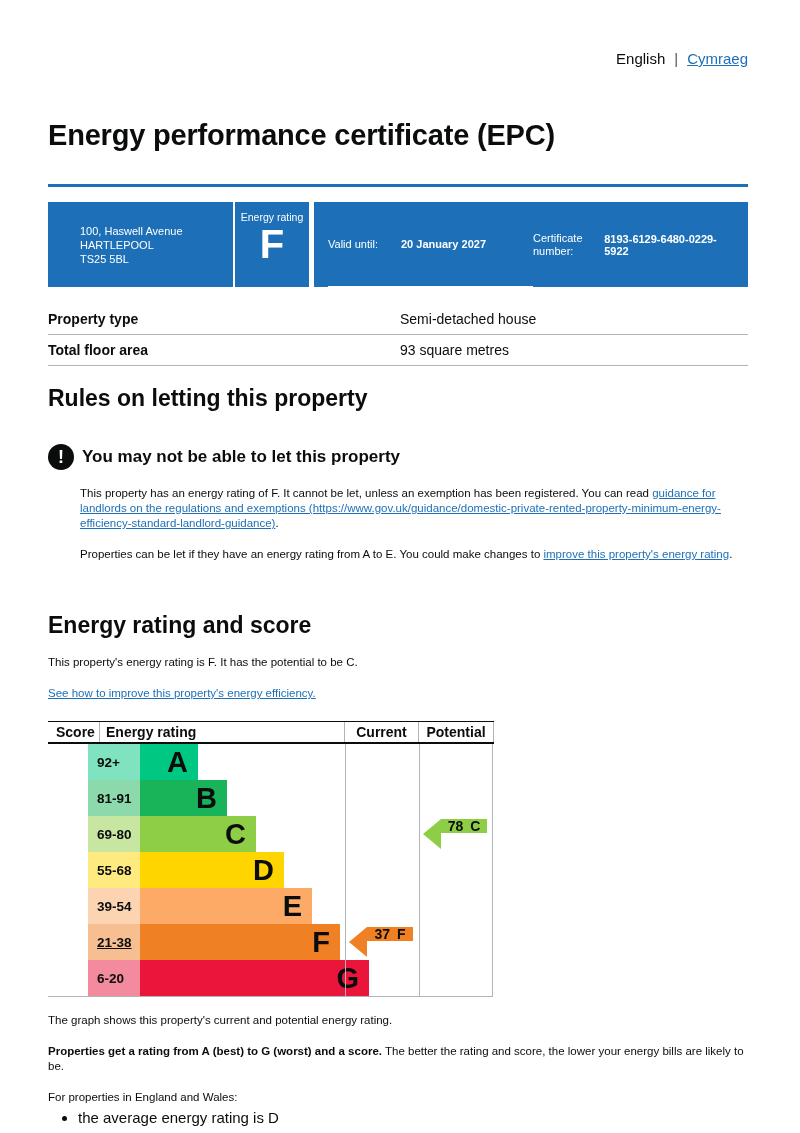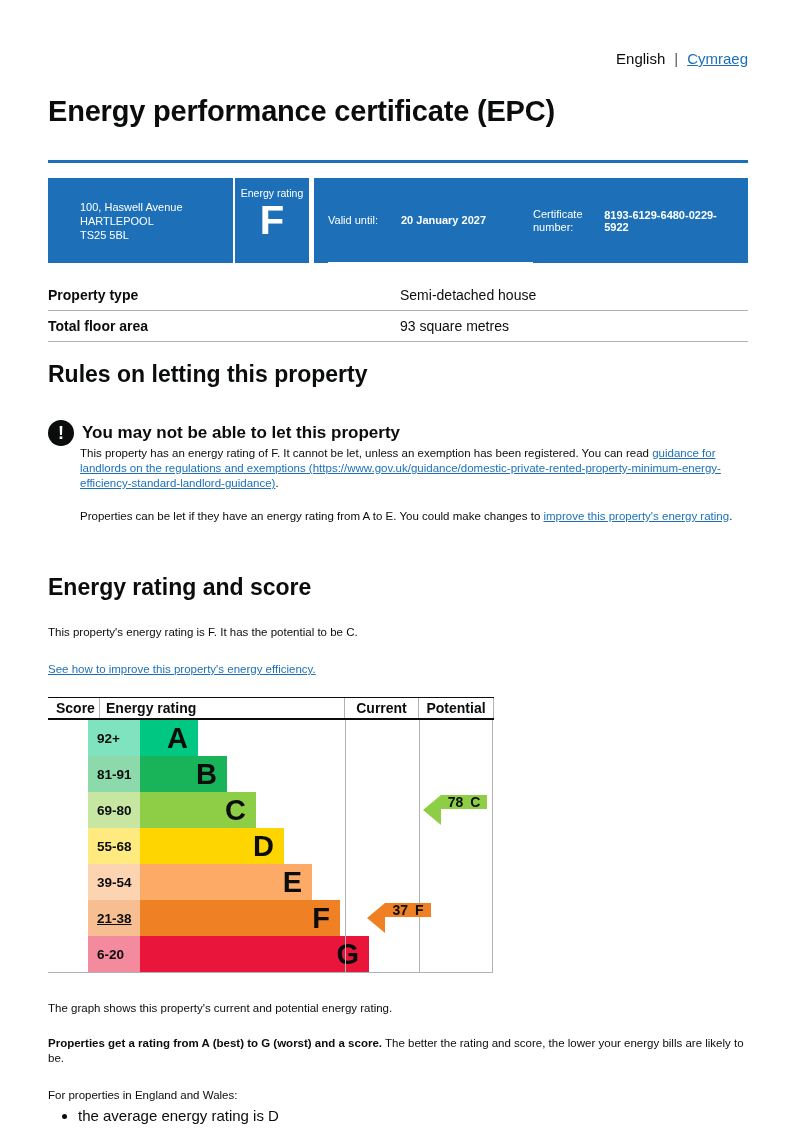--- a/index.html
+++ b/index.html
@@ -8,21 +8,21 @@
     width:800px; height:1133px; overflow:hidden;
     font-family:"Liberation Sans", sans-serif; color:#0b0c0c;
   }
   .page { padding:0 52px 0 48px; }
 
   
   .lang { padding-top:50px; text-align:right; font-size:15px; }
   .lang .sep { color:#505a5f; margin:0 9px; font-weight:300; }
   a { color:#1d70b8; text-decoration:underline; cursor:pointer; }
 
-  h1 { font-size:29px; font-weight:700; margin-top:28px; letter-spacing:-0.2px; }
+  h1 { font-size:29px; font-weight:700; margin-top:52px; letter-spacing:-0.2px; }
   .blue-rule { border:none; border-top:3px solid #1d70b8; margin-top:32px; }
 
   
   .summary { display:flex; margin-top:15px; height:85px; font-size:11px; }
   .addr {
     background:#1d70b8; color:#fff; width:187px;
     display:flex; flex-direction:column; justify-content:center;
     padding-left:32px; line-height:14px; border-right:2px solid #fff;
   }
   .rating-cell {
@@ -50,21 +50,21 @@
 
   .warning { display:flex; align-items:center; gap:8px; margin-top:32px; }
   .warning-icon {
     width:26px; height:26px; min-width:26px; border-radius:50%;
     background:#0b0c0c; color:#fff; text-align:center;
     font-weight:700; font-size:18px; line-height:26px;
   }
   .warning-title { font-size:17px; font-weight:700; }
 
   .indent { margin-left:32px; }
-  p.small { font-size:11.5px; line-height:15px; }
+  p.small { font-size:11.5px; line-height:15px; margin-top:16px; }
   .p2 { margin-top:18px; }
   .intro { margin-top:24px; }
   .improve { margin-top:22px; }
   .caption { margin-top:28px; }
   .explain { margin-top:20px; }
   .regional { margin-top:22px; }
   ul.bullets { margin:4px 0 0 30px; font-size:15px; }
   ul.bullets li { margin-top:4px; }
 
   
@@ -81,21 +81,21 @@
   .band-bar {
     display:flex; align-items:center; justify-content:flex-end;
     padding-right:10px; font-size:29px; font-weight:700;
   }
   .w0{width:58px}.w1{width:87px}.w2{width:116px}.w3{width:144px}.w4{width:172px}.w5{width:200px}.w6{width:229px}
   .vline { position:absolute; top:0; bottom:0; width:1px; background:#b1b4b6; }
   .v1 { left:297px; } .v2 { left:371px; }
   .arrow { position:absolute; display:flex; height:14px; font-weight:700; font-size:14px; }
   .tip { width:0; height:0; border-top:15px solid transparent; border-bottom:15px solid transparent; border-right:18px solid; }
   .abody { display:flex; align-items:center; justify-content:center; gap:7px; width:46px; }
-  .current-arrow { top:183px; left:319px; }
+  .current-arrow { top:183px; left:301px; }
   .potential-arrow { top:75px; left:375px; }
 </style>
 </head>
 <body>
 
 <div class="page">
 
   <div class="lang">
     <span>English</span><span class="sep">|</span><a>Cymraeg</a>
   </div>

